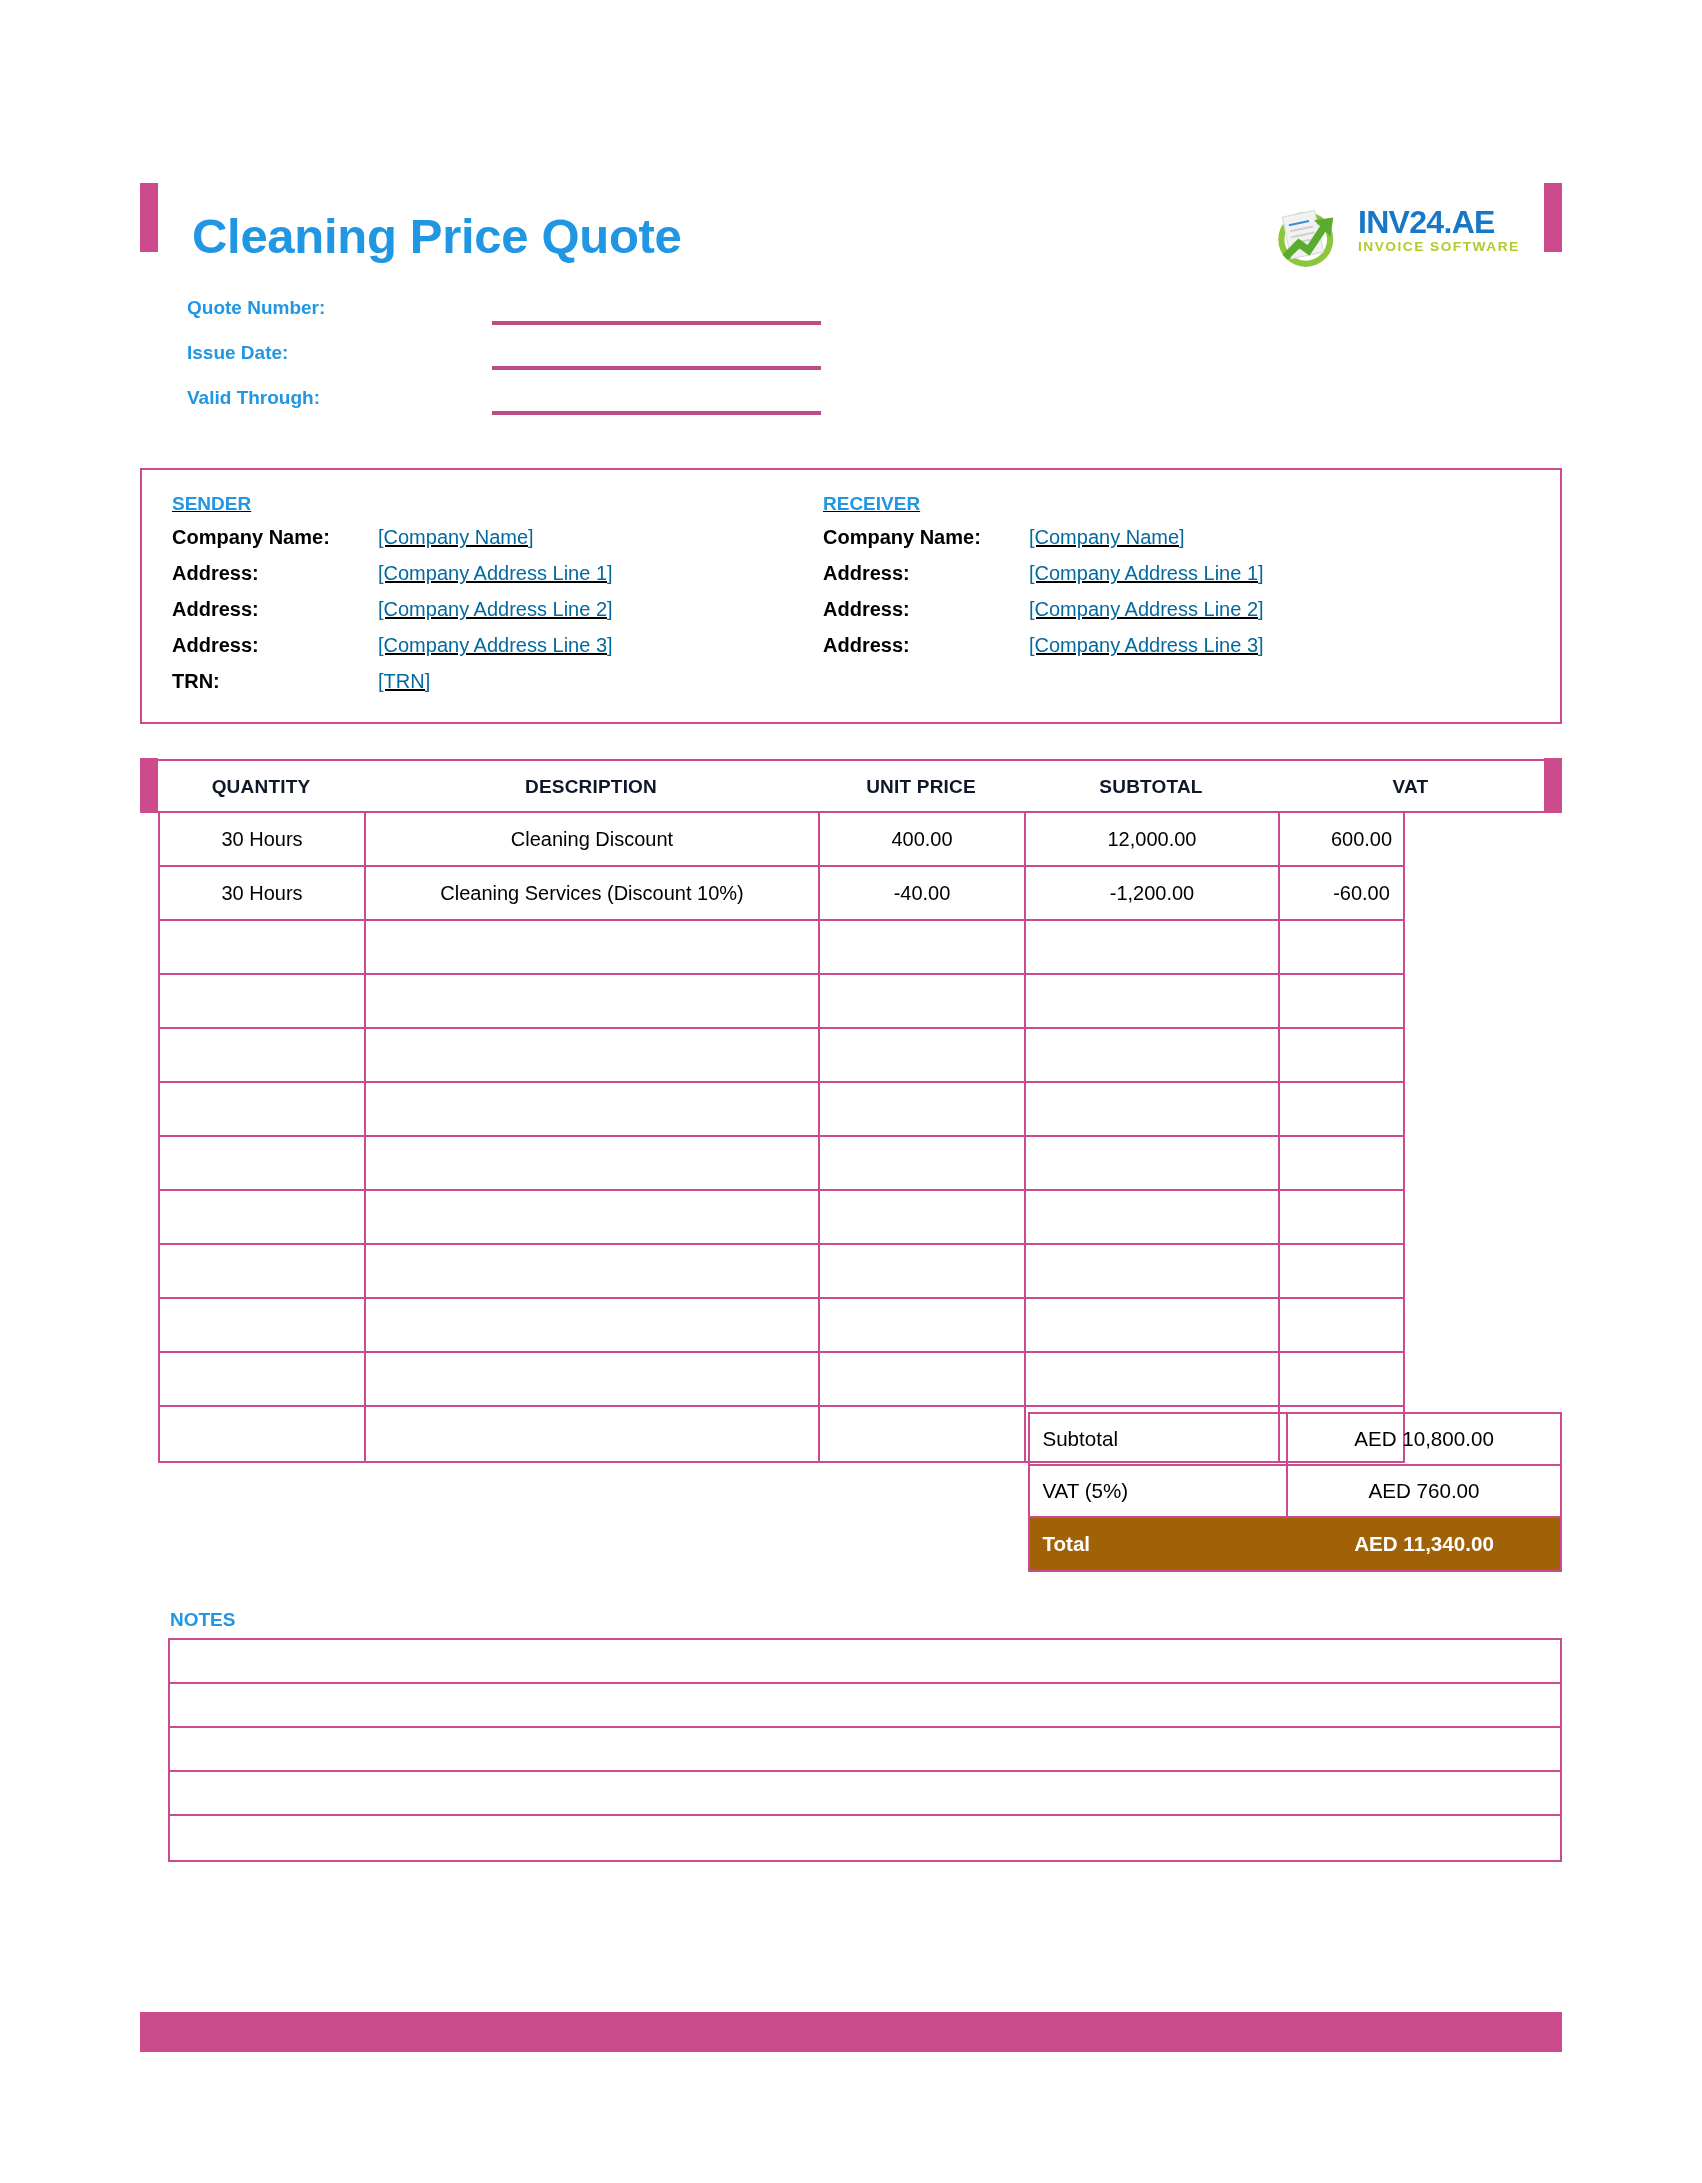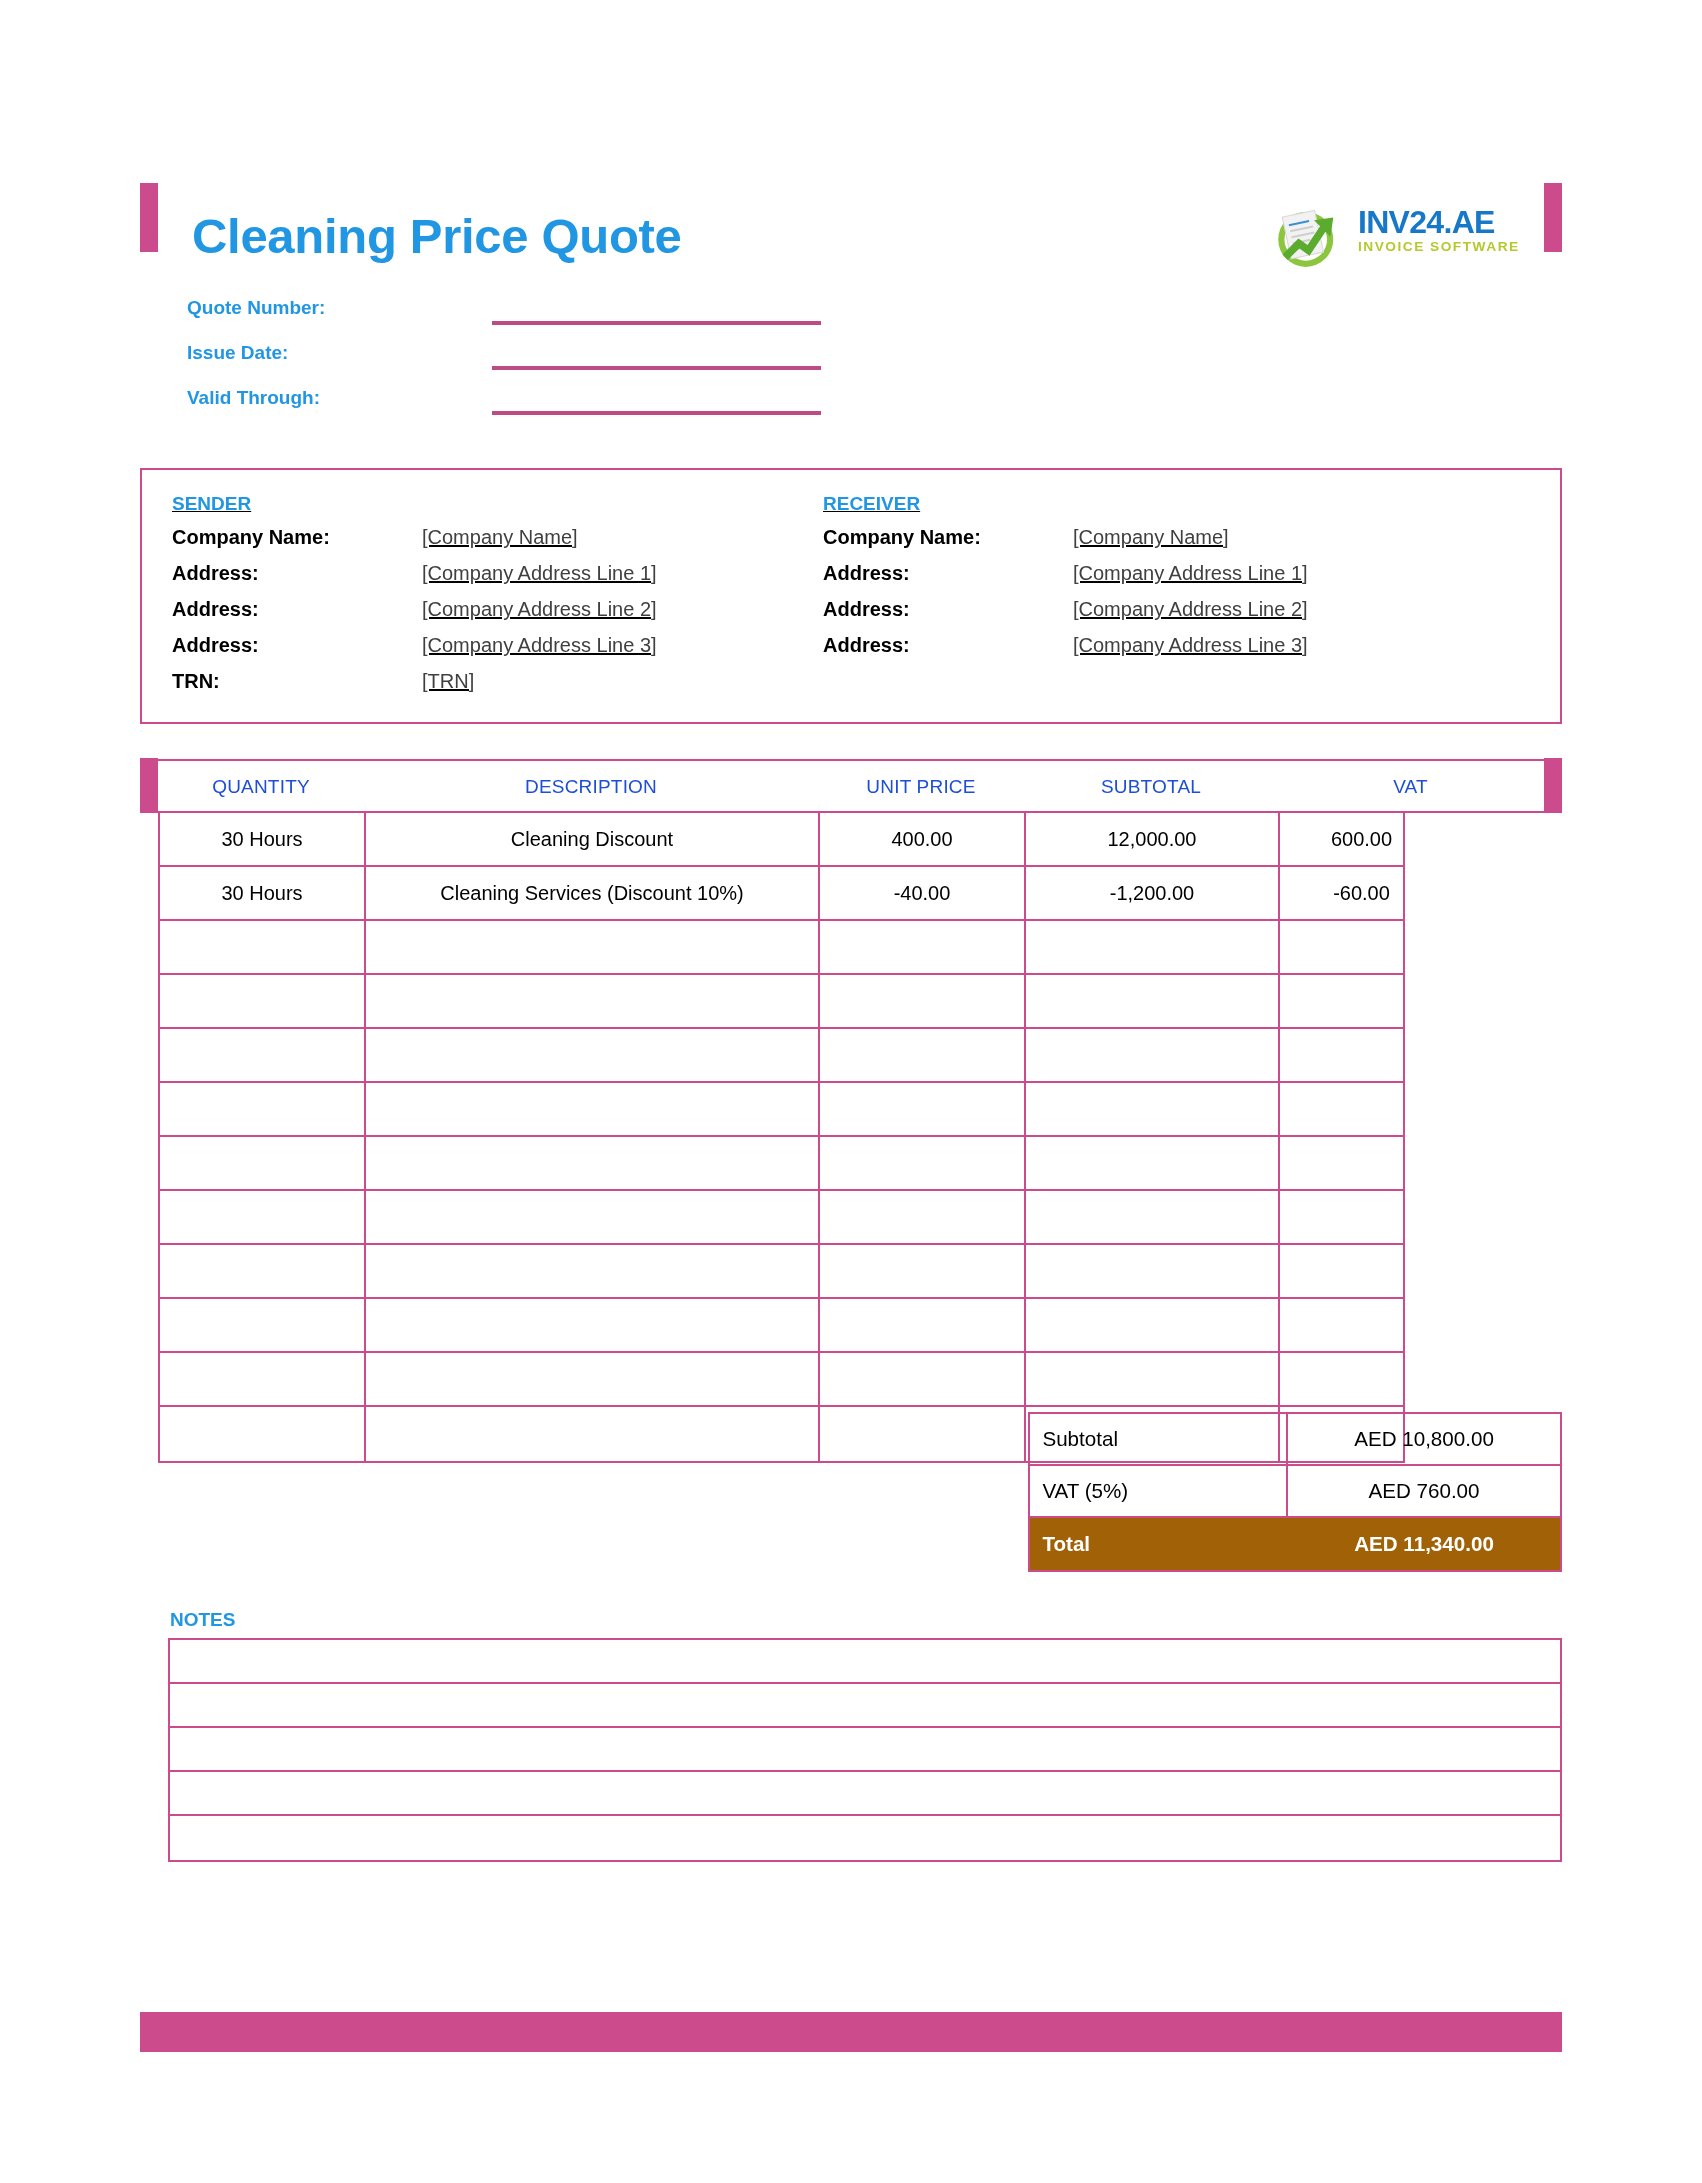--- a/index.html
+++ b/index.html
@@ -152,22 +152,21 @@
     white-space: nowrap;
     font-size: 20px;
   }
   .party-key {
     display: inline-block;
     width: 206px;
     font-weight: bold;
     color: #000;
   }
   .party-val {
-    color: #404040;
-    margin-left: 44px;
+    color: #0369a1;
   }
 
   
   .items {
     position: absolute;
     left: 140px;
     top: 753px;
     width: 1422px;
   }
   .items-head {
@@ -191,22 +190,22 @@
     position: absolute;
     left: 18px;
     right: 18px;
     top: 0;
     height: 51px;
     display: flex;
     align-items: center;
   }
   .head-cells > div {
     font-size: 19px;
-    font-weight: normal;
-    color: #1d4ed8;
+    font-weight: bold;
+    color: #0f172a;
     text-align: center;
     letter-spacing: 0.2px;
   }
   .c-qty   { width: 206px; }
   .c-desc  { width: 454px; }
   .c-unit  { width: 206px; }
   .c-sub   { width: 254px; }
   .c-vat   { width: 265px; }
 
   .items-body {

